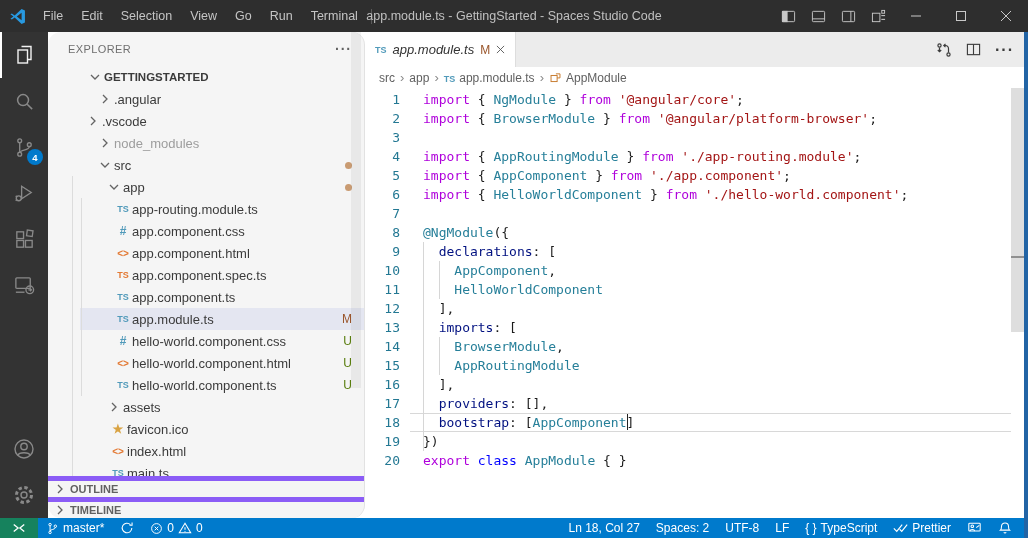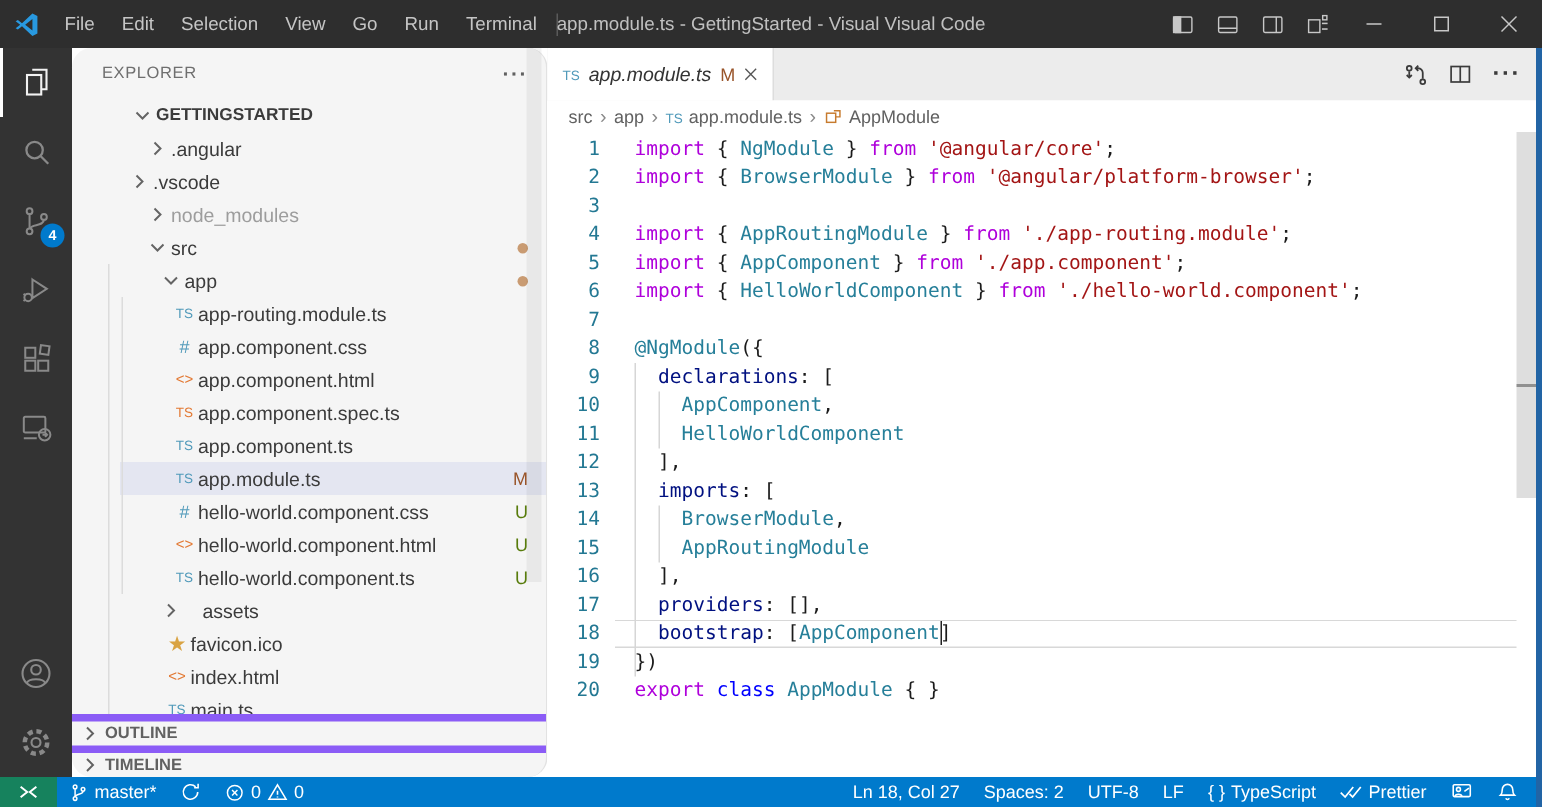--- a/index.html
+++ b/index.html
@@ -32,21 +32,21 @@
   .sidebar { width:317px; background:#f5f5f5; border-right:1px solid #e2e2e2; display:flex; flex-direction:column; position:relative;border-radius:13px; }
   .sb-header { height:34px; flex:0 0 34px; display:flex; align-items:center; padding:0 12px 0 20px; }
   .sb-title { font-size:11px; color:#6f6f6f; letter-spacing:.4px; }
   .sb-more { margin-left:auto; color:#616161; font-size:14px; font-weight:bold; letter-spacing:1px; cursor:pointer; }
   .tree { flex:1; overflow:hidden; position:relative; }
   .tree-row { height:22px; display:flex; align-items:center; font-size:13px; color:#3b3b3b; white-space:nowrap; cursor:pointer; padding-right:12px;margin-left:32px; }
   .tree-row.selected { background:#e4e6f1; }
   .tree-row.muted .lbl { color:#9d9d9d; }
   .tree-row.root .lbl { font-weight:bold; font-size:11.5px; color:#3b3b3b; }
   .tree-ic { width:18px; flex:0 0 18px; display:flex; align-items:center; justify-content:center; }
-  .fic { font-family:"Liberation Sans",sans-serif; font-weight:normal; font-size:9px;text-align:center; }
+  .fic { font-family:"Liberation Sans",sans-serif; font-weight:bold; font-size:9px;text-align:center; }
   .badge { margin-left:auto; font-size:12px; }
   .badge.modified { color:#995429; }
   .badge.untracked { color:#587c0c; }
   .dot { margin-left:auto; width:7px; height:7px; border-radius:50%; background:#c99b72; }
   .tree-guide { position:absolute; width:1px; background:#dcdcdc; }
   .sb-scroll { position:absolute; right:3px; top:0; width:10px; height:356px; background:rgba(0,0,0,.05); }
   .sb-section { height:21px; flex:0 0 21px; border-top:5px solid #8b5cf6; display:flex; align-items:center; padding-left:4px; }
   .sb-section .lbl { font-size:11px; font-weight:bold; color:#616161; margin-left:2px; }
 
   
@@ -96,21 +96,21 @@
     <span id="menubar" style="display:flex">
         <span class="menu-item">File</span>
         <span class="menu-item">Edit</span>
         <span class="menu-item">Selection</span>
         <span class="menu-item">View</span>
         <span class="menu-item">Go</span>
         <span class="menu-item">Run</span>
         <span class="menu-item">Terminal</span>
       </span>
     <span class="tb-div"></span>
-    <span class="tb-title">app.module.ts - GettingStarted - Visual Visual Code</span>
+    <span class="tb-title">app.module.ts - GettingStarted - Spaces Studio Code</span>
     <span class="tb-right">
       <span class="tb-icn">
         <svg width="15" height="15" viewBox="0 0 16 16" fill="none" stroke="#c8c8c8">
             <rect x="1.5" y="2.5" width="13" height="11" rx="1"></rect>
             <rect x="1.5" y="2.5" width="5" height="11" fill="#c8c8c8"></rect>
           </svg>
       </span>
       <span class="tb-icn">
         <svg width="15" height="15" viewBox="0 0 16 16" fill="none" stroke="#c8c8c8">
             <rect x="1.5" y="2.5" width="13" height="11" rx="1"></rect>
@@ -322,21 +322,21 @@
             <span class="lbl">hello-world.component.html</span>
             <span class="badge untracked">U</span>
           </div>
           <div class="tree-row" style="padding-left: 34px;">
             <span class="tree-ic">
               <b class="fic" style="color:#519aba">TS</b>
             </span>
             <span class="lbl">hello-world.component.ts</span>
             <span class="badge untracked">U</span>
           </div>
-          <div class="tree-row" style="padding-left: 25px; gap: 12px;">
+          <div class="tree-row" style="padding-left: 25px;">
             <span class="tree-ic">
               <svg width="16" height="16" viewBox="0 0 16 16">
                 <path d="M6 4l4 4-4 4" fill="none" stroke="#646464" stroke-width="1.3"></path>
               </svg>
             </span>
             <span class="lbl">assets</span>
           </div>
           <div class="tree-row" style="padding-left: 29px;">
             <span class="tree-ic">
               <b style="color:#d9a343;font-size:12px">★</b>

